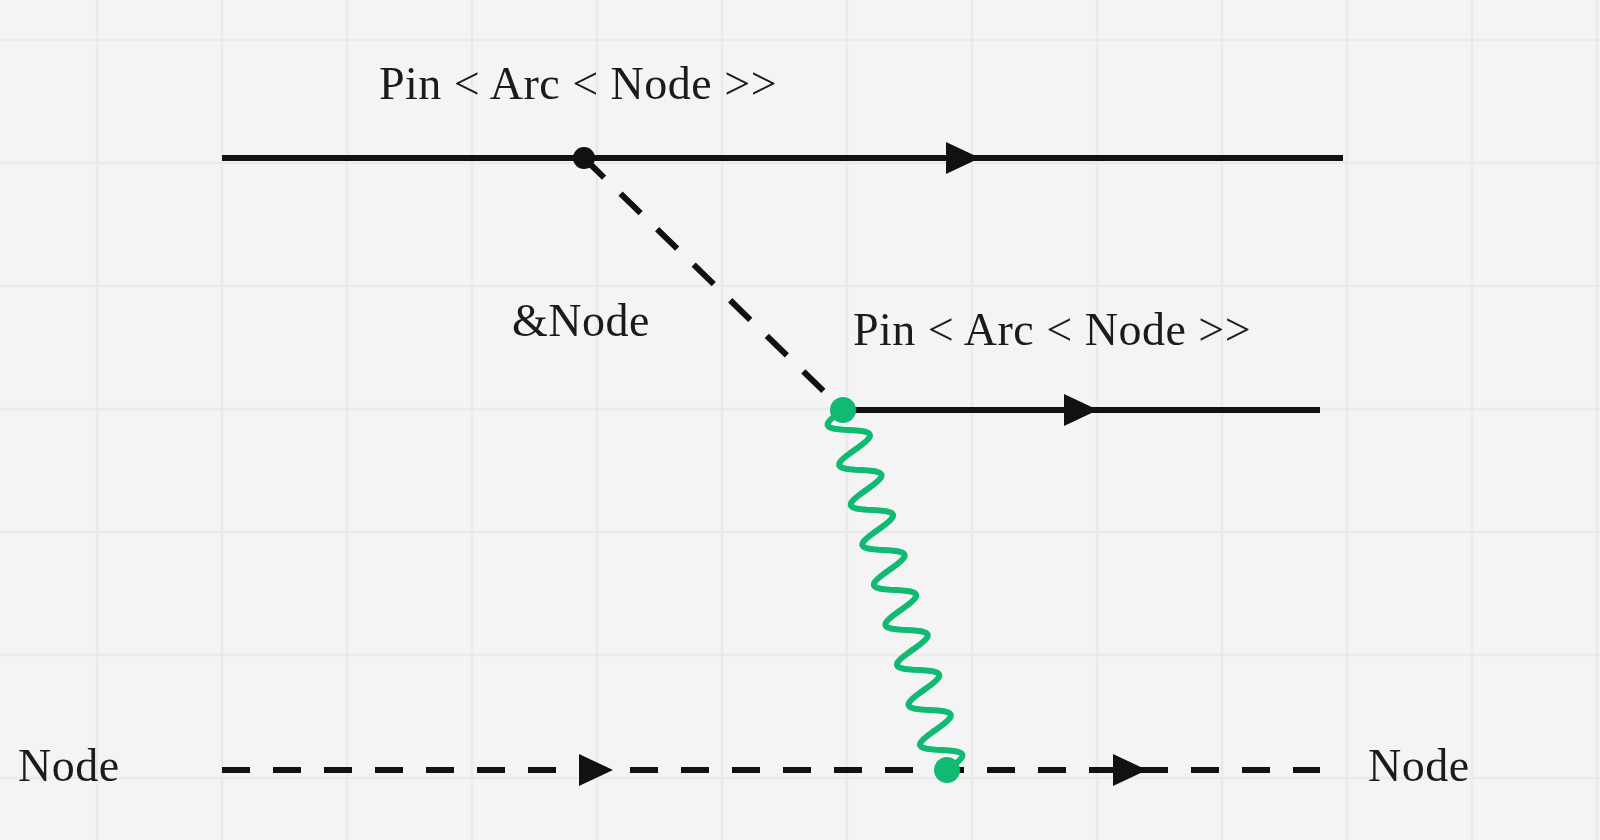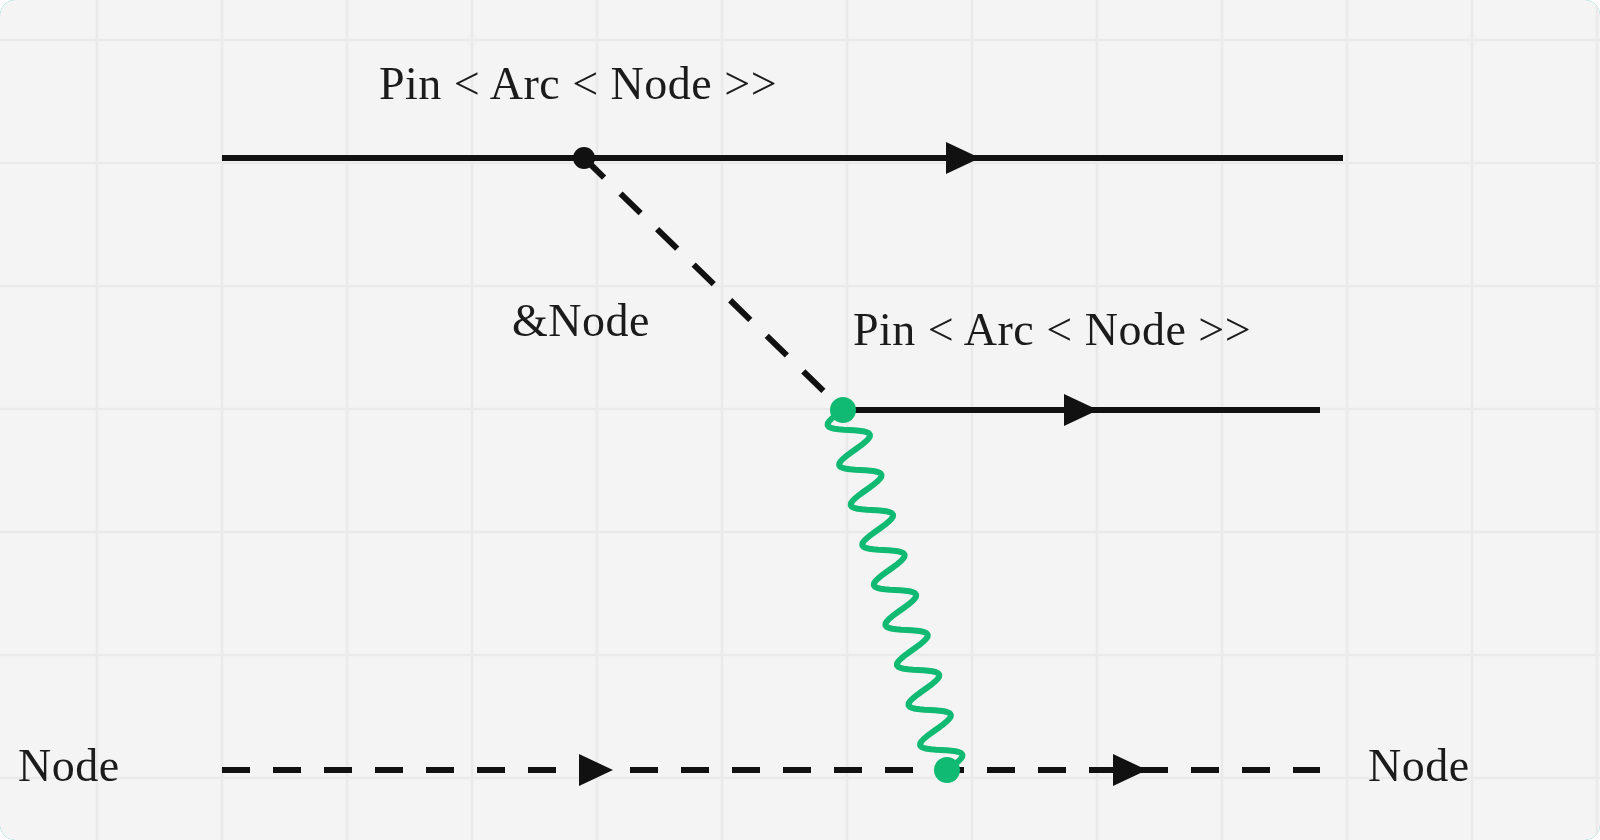--- a/index.html
+++ b/index.html
@@ -7,21 +7,20 @@
     padding: 0;
     background: #ffffff;
   }
   #canvas-root {
     position: relative;
     width: 1600px;
     height: 840px;
     overflow: hidden;
     background: #14b8a6;
     font-family: "Liberation Serif", "DejaVu Serif", serif;
-    border-radius: 15px;
   }
   #diagram-svg {
     position: absolute;
     top: 0;
     left: 0;
     width: 1600px;
     height: 840px;
     display: block;
   }
   .grid-line-v, .grid-line-h {

